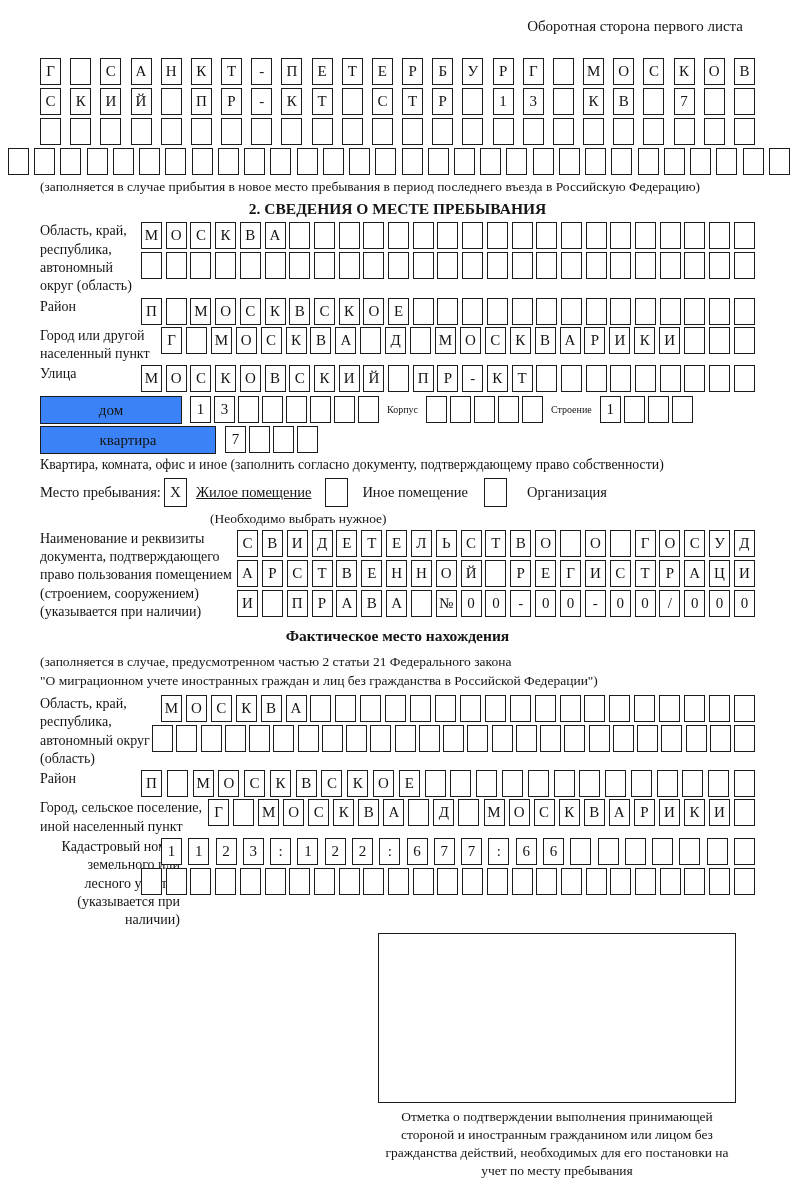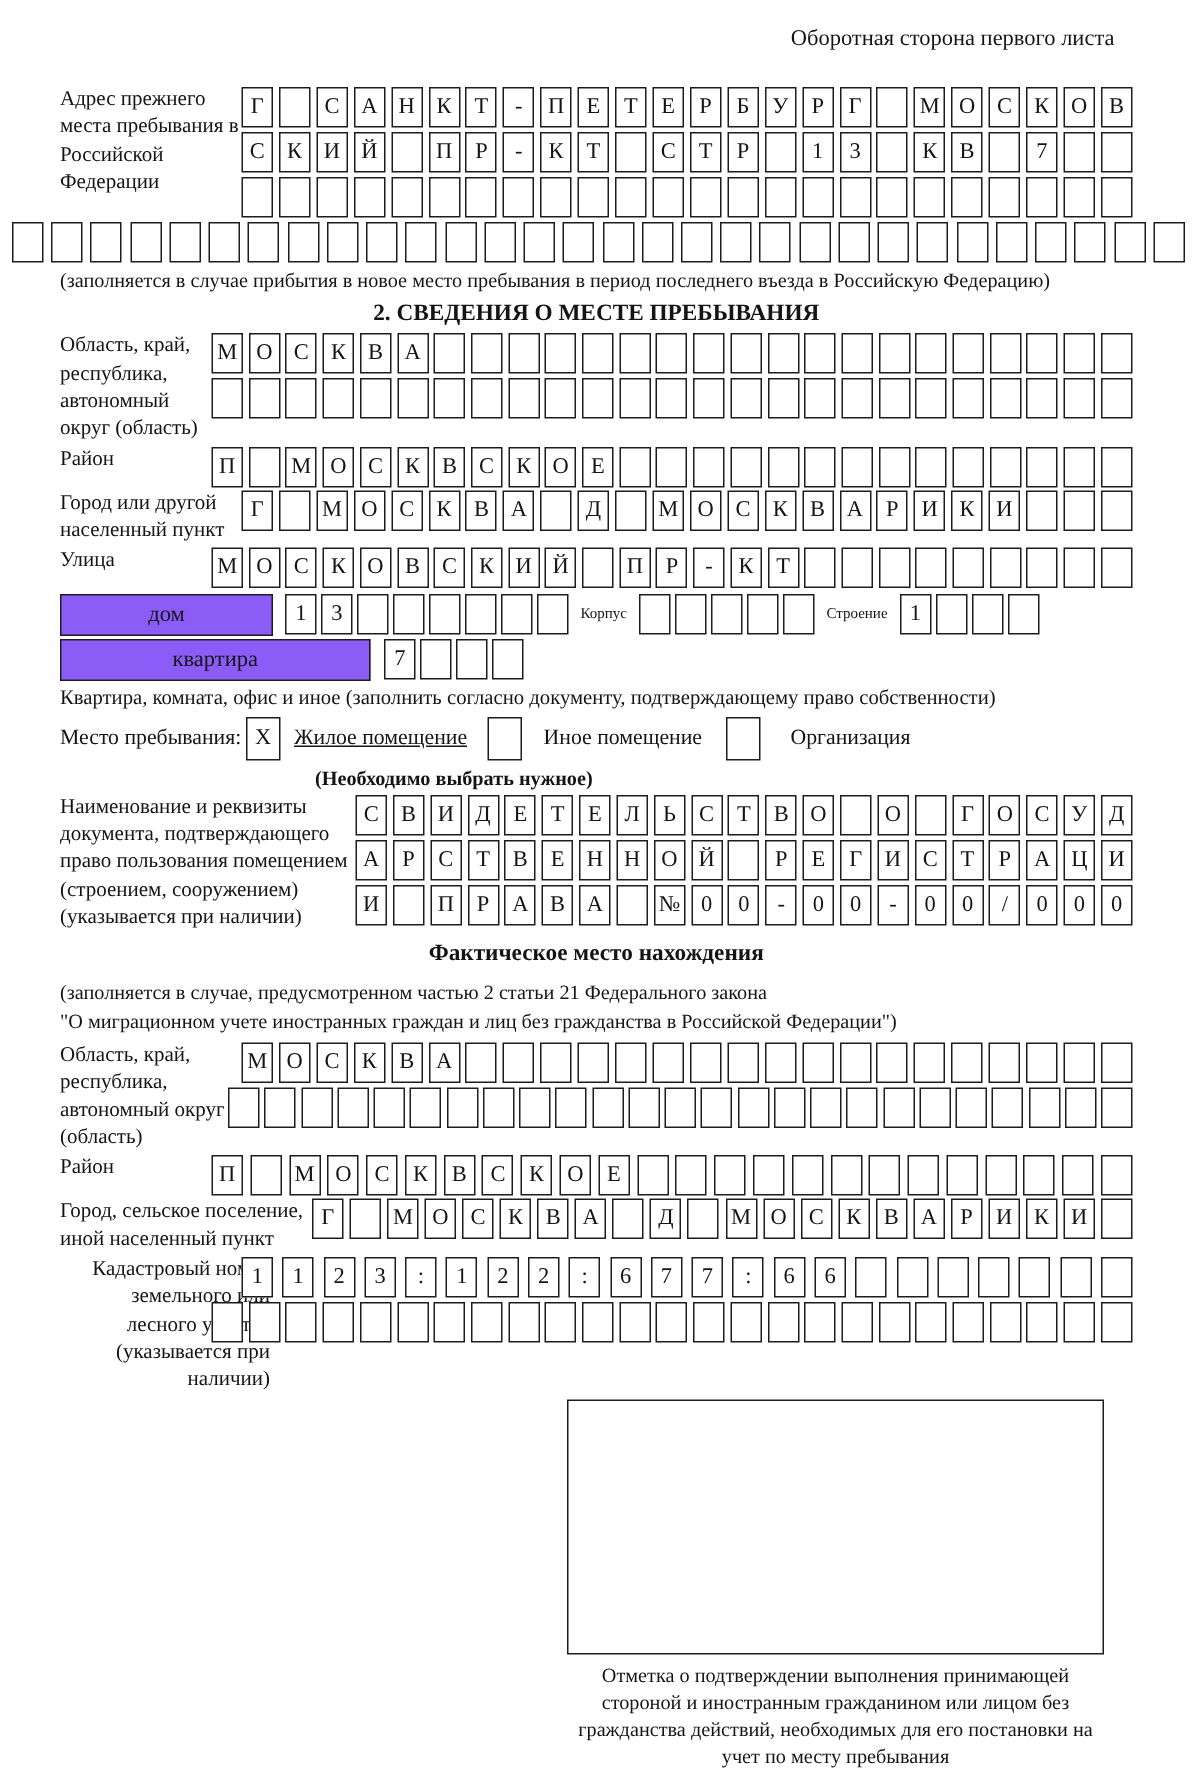--- a/index.html
+++ b/index.html
@@ -38,21 +38,21 @@
 
   .overflow-row{margin:3px -35px 0 -32px;display:flex;justify-content:space-between;}
 
   .caption-center{font-size:13.5px;text-align:left;line-height:1.3;margin-top:3px;}
   .caption-left{font-size:13.8px;text-align:left;line-height:1.3;margin-top:2px;}
   .sec-title{font-size:15.5px;font-weight:bold;text-align:center;line-height:1.4;margin-top:2px;}
 
   .bigbox{
     box-sizing:border-box;border:1.7px solid #1c1c1c;height:28px;
     display:inline-flex;align-items:center;justify-content:center;
-    font-size:15px;background:#8b5cf6;
+    font-size:15px;background:#3b82f6;
   }
   .seglabel{font-size:10px;line-height:28px;white-space:nowrap;}
   .inline-row{display:flex;align-items:flex-start;}
 
   .ckbox{
     box-sizing:border-box;flex:0 0 23px;width:23px;height:29px;
     border:1.7px solid #1c1c1c;display:inline-flex;align-items:center;justify-content:center;
     font-size:15px;background:#fff;
   }
   .optlabel{font-size:14.5px;line-height:29px;white-space:nowrap;}
@@ -70,21 +70,20 @@
   .mt21{margin-top:21px;}
 </style>
 </head>
 <body>
 
 <div class="page">
 
   <div class="header-note">Оборотная сторона первого листа</div>
 
   <div class="field mt21">
-    <div class="flabel lw121">Адрес прежнего места пребывания в Российской Федерации</div>
     <div class="rows">
       <div class="brow">
           <span class="cbox">Г</span>
           <span class="cbox"></span>
           <span class="cbox">С</span>
           <span class="cbox">А</span>
           <span class="cbox">Н</span>
           <span class="cbox">К</span>
           <span class="cbox">Т</span>
           <span class="cbox">-</span>
@@ -376,40 +375,40 @@
     <span class="seglabel" style="margin:0 8px;">Строение</span>
     <span class="bfix">
         <span class="cbox">1</span>
         <span class="cbox"></span>
         <span class="cbox"></span>
         <span class="cbox"></span>
       </span>
   </div>
 
   <div class="inline-row mt2">
-    <span class="bigbox" style="width:207px;margin-right:9px;">квартира</span>
+    <span class="bigbox" style="width:176px;margin-right:9px;">квартира</span>
     <span class="bfix">
         <span class="cbox">7</span>
         <span class="cbox"></span>
         <span class="cbox"></span>
         <span class="cbox"></span>
       </span>
   </div>
   <div class="caption-left">Квартира, комната, офис и иное (заполнить согласно документу, подтверждающему право собственности)</div>
 
   <div class="inline-row mt4">
     <span class="optlabel" style="flex:0 0 124px;">Место пребывания:</span>
     <span class="ckbox" style="margin-right:9px;">X</span>
     <span class="optlabel" style="margin-right:14px;text-decoration:underline;">Жилое помещение</span>
     <span class="ckbox" style="margin-right:14px;"></span>
     <span class="optlabel" style="margin-right:16px;">Иное помещение</span>
     <span class="ckbox" style="margin-right:20px;"></span>
     <span class="optlabel">Организация</span>
   </div>
-  <div class="caption-center" style="margin-left:170px;width:315px;font-weight:bold;">(Необходимо выбрать нужное)</div>
+  <div class="caption-center" style="margin-left:170px;width:315px;">(Необходимо выбрать нужное)</div>
 
   <div class="field mt2">
     <div class="flabel lw197">Наименование и реквизиты документа, подтверждающего право пользования помещением (строением, сооружением) (указывается при наличии)</div>
     <div class="rows">
       <div class="brow">
           <span class="cbox">С</span>
           <span class="cbox">В</span>
           <span class="cbox">И</span>
           <span class="cbox">Д</span>
           <span class="cbox">Е</span>

